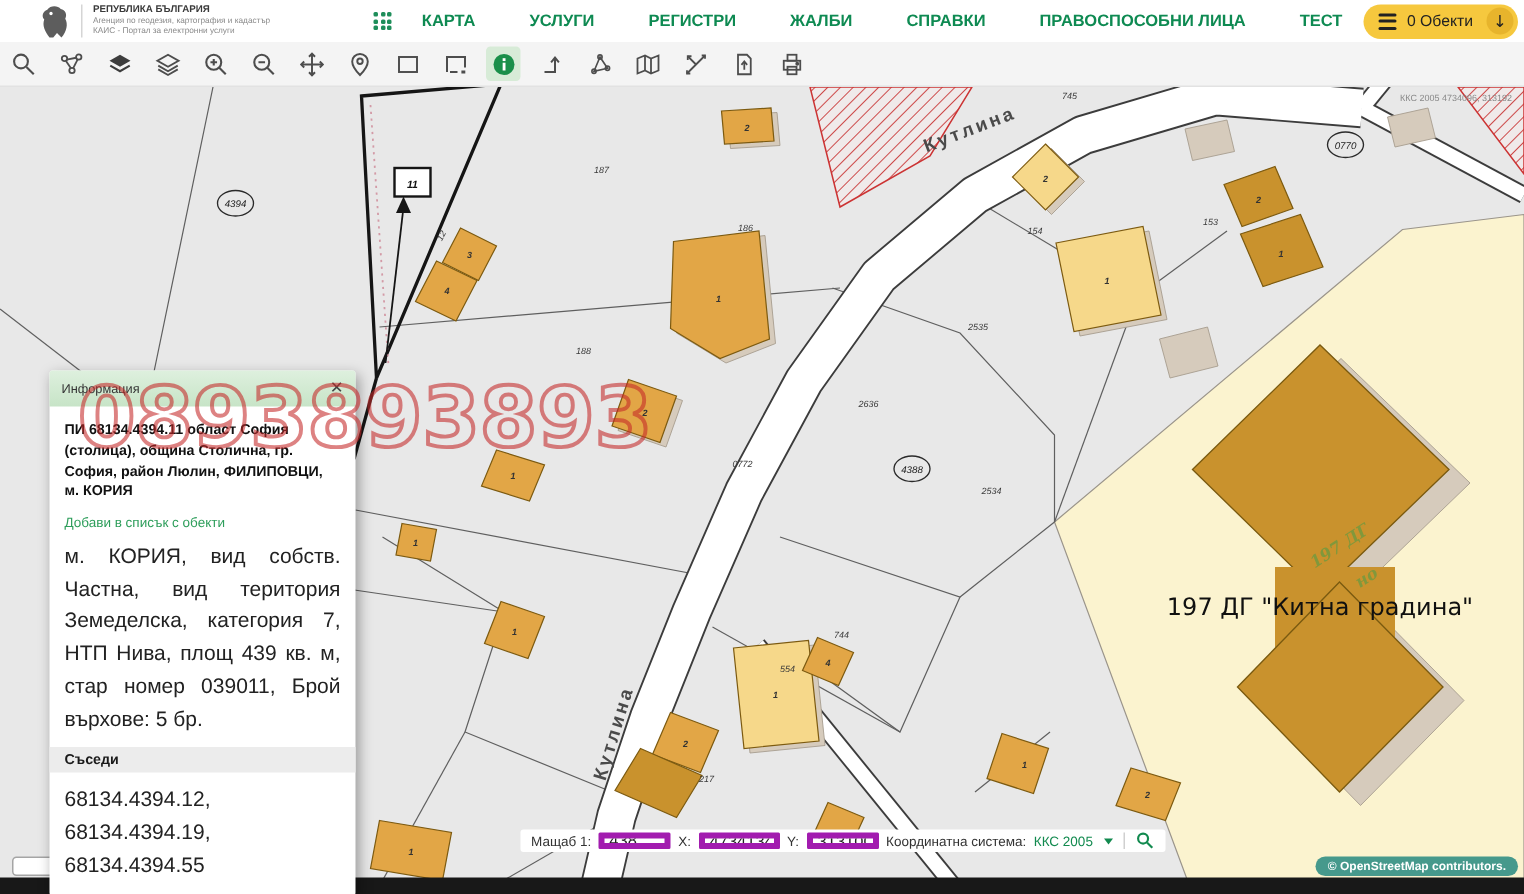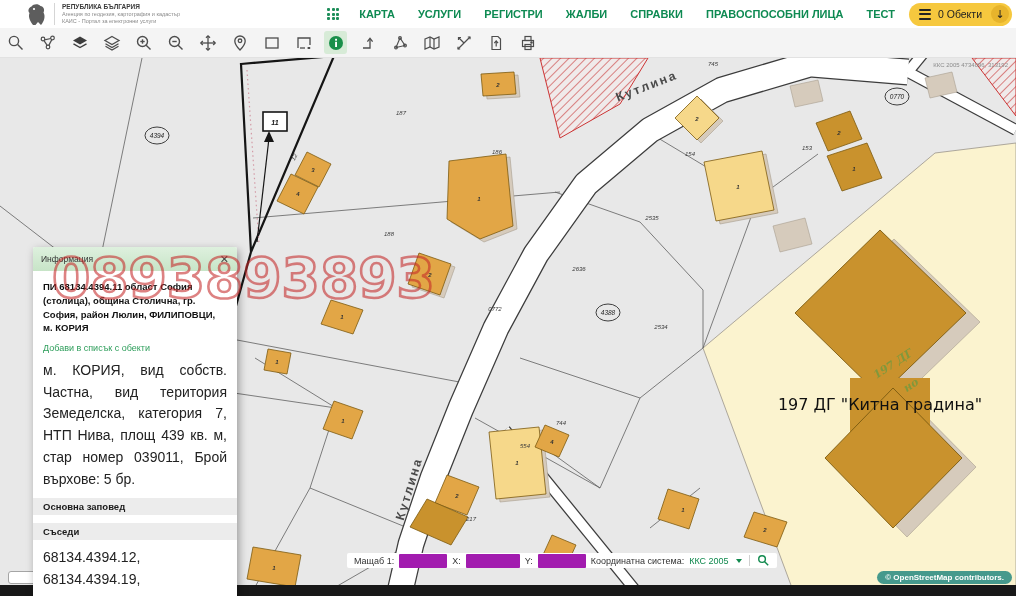--- a/index.html
+++ b/index.html
@@ -8,21 +8,21 @@
 
   
   .header{position:absolute;top:0;left:0;width:1016px;height:28px;background:#fff;display:flex;align-items:center;z-index:10}
   .logo{margin-left:25px;flex:0 0 auto;display:flex;align-items:center}
   .org{margin-left:7px;padding-left:7px;border-left:1px solid #d5d5d5;line-height:1.25}
   .org .l1{font-size:6.5px;font-weight:bold;color:#3a3a3a}
   .org .l2,.org .l3{font-size:5.5px;color:#8a8a8a}
   .hspacer{flex:1}
   .grid-icon{display:grid;grid-template-columns:repeat(3,3px);grid-gap:1.5px;margin-right:20px;cursor:pointer}
   .grid-icon i{width:3px;height:3px;background:#1e8e5a;border-radius:1px}
-  .nav{display:flex;align-items:center;gap:23px;margin-right:14px}
+  .nav{display:flex;align-items:center;gap:36px;margin-right:14px}
   .nav span{font-size:11px;font-weight:bold;color:#0e8a52;cursor:pointer;white-space:nowrap}
   .pill{display:flex;align-items:center;background:#f6c83e;border-radius:13px;height:23px;padding:0 3px 0 10px;margin-right:4px;cursor:pointer}
   .burger{display:flex;flex-direction:column;gap:2.5px;margin-right:7px}
   .burger i{width:12px;height:2px;background:#222;border-radius:1px}
   .pill .plabel{font-size:10.5px;font-weight:normal;color:#222;margin-right:9px;white-space:nowrap}
   .pill .circ{width:18px;height:18px;border-radius:50%;background:#e7b42c;display:flex;align-items:center;justify-content:center;font-size:11px;color:#222;font-family:"DejaVu Sans",sans-serif}
 
   
   .toolbar{position:absolute;top:28px;left:0;width:1016px;height:30px;background:#f4f4f4;border-bottom:1px solid #e2e2e2;display:flex;align-items:center;padding-left:4px;gap:9px;z-index:10}
   .tool{width:23px;height:23px;display:flex;align-items:center;justify-content:center;border-radius:3px;cursor:pointer;flex:0 0 auto}
@@ -51,21 +51,21 @@
   .p-text{font-size:14px;line-height:1.55;text-align:justify;color:#222}
   .p-sec{background:#ececec;font-weight:bold;margin:8px -10px 7px;padding:3px 10px;font-size:9.5px;color:#1a1a1a}
 
   
   .watermark{position:absolute;left:52px;top:246px;z-index:6;font-family:"DejaVu Sans",sans-serif;font-weight:bold;font-size:55px;letter-spacing:0;color:transparent;-webkit-text-stroke:2.6px rgba(196,40,40,.58);white-space:nowrap;pointer-events:none}
 
   
   .bottombar{position:absolute;left:0;bottom:0;width:1016px;height:11px;background:#181818;z-index:3}
   .scalebar{position:absolute;left:8px;bottom:12px;width:79px;height:13px;background:#fff;border:1px solid #a5a5a5;border-radius:3px;display:flex;align-items:center;justify-content:center;font-size:8px;color:#333;z-index:4}
   .statusbar{position:absolute;left:347px;bottom:28px;height:15px;background:#fff;display:flex;align-items:center;gap:5px;padding:0 7px;font-size:9px;color:#333;z-index:4;border-radius:2px}
-  .sb-input{height:11px;border:7px solid #a21caf;border-radius:1px;font-size:14px;padding:0 3px;color:#222;font-family:"Liberation Sans",sans-serif}
+  .sb-input{height:11px;border:4px solid #a21caf;border-radius:1px;font-size:11px;padding:0 3px;color:#222;font-family:"Liberation Sans",sans-serif}
   .sb-coord{color:#128a4f;font-weight:normal;white-space:nowrap;cursor:pointer}
   .sb-caret{width:0;height:0;border-left:3.5px solid transparent;border-right:3.5px solid transparent;border-top:4.5px solid #128a4f;margin-left:2px;cursor:pointer}
   .sb-div{width:1px;height:11px;background:#d0d0d0;margin:0 2px}
   .attribution{position:absolute;right:4px;bottom:12px;background:#46998c;color:#fff;font-size:8px;font-weight:bold;padding:2px 8px;border-radius:8px;z-index:4;white-space:nowrap}
 </style>
 </head>
 <body>
 
 <div class="header">
   <div class="logo">
@@ -395,21 +395,20 @@
 
 <div class="panel">
   <div class="panel-h">
     <span class="pt">Информация</span>
     <span class="panel-x">✕</span>
   </div>
   <div class="panel-b">
     <div class="p-title">ПИ 68134.4394.11 област София (столица), община Столична, гр. София, район Люлин, ФИЛИПОВЦИ, м. КОРИЯ</div>
     <div class="p-link">Добави в списък с обекти</div>
     <div class="p-text">м. КОРИЯ, вид собств. Частна, вид територия Земеделска, категория 7, НТП Нива, площ 439 кв. м, стар номер 039011, Брой върхове: 5 бр.</div>
-    <div class="p-sec">Основна заповед</div>
     <div class="p-sec">Съседи</div>
     <div class="p-text">68134.4394.12, 68134.4394.19, 68134.4394.55</div>
   </div>
 </div>
 
 <div class="bottombar"></div>
 
 <div class="scalebar">30 m</div>
 
 <div class="statusbar">

